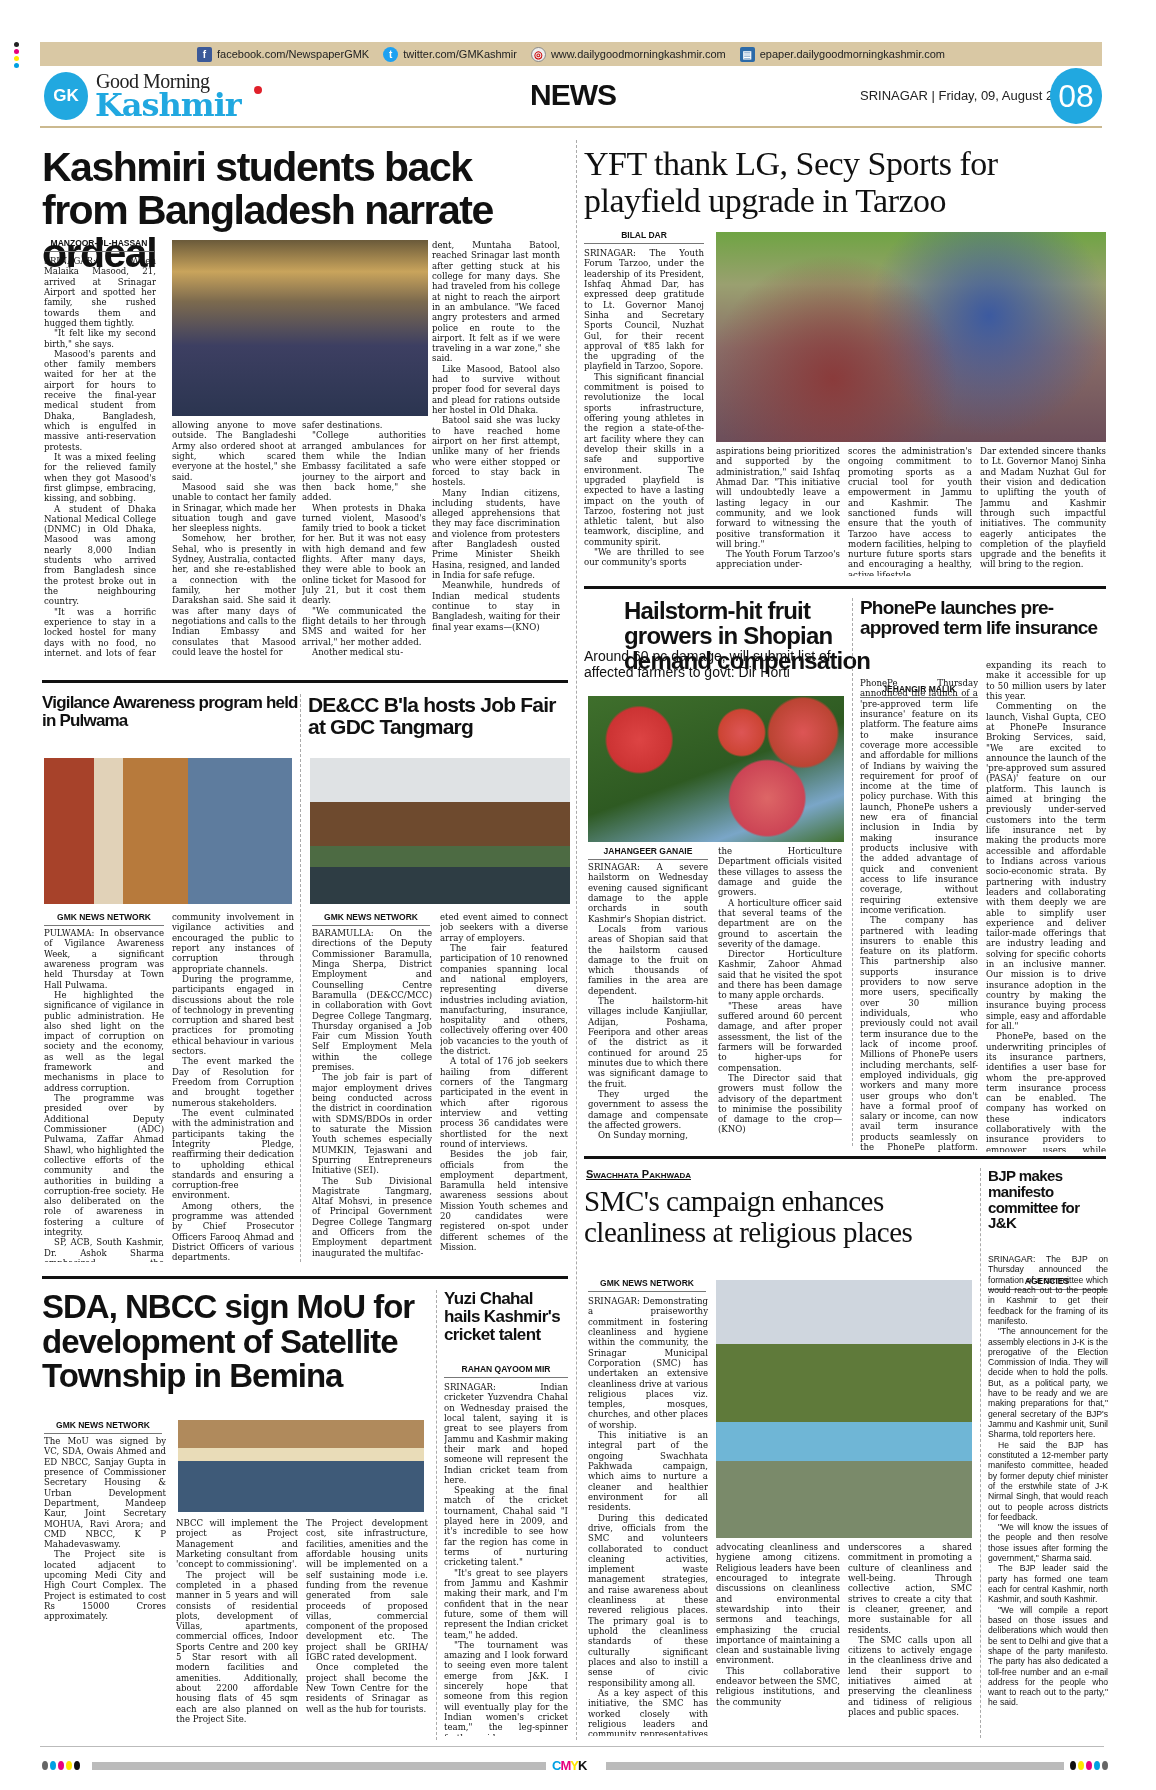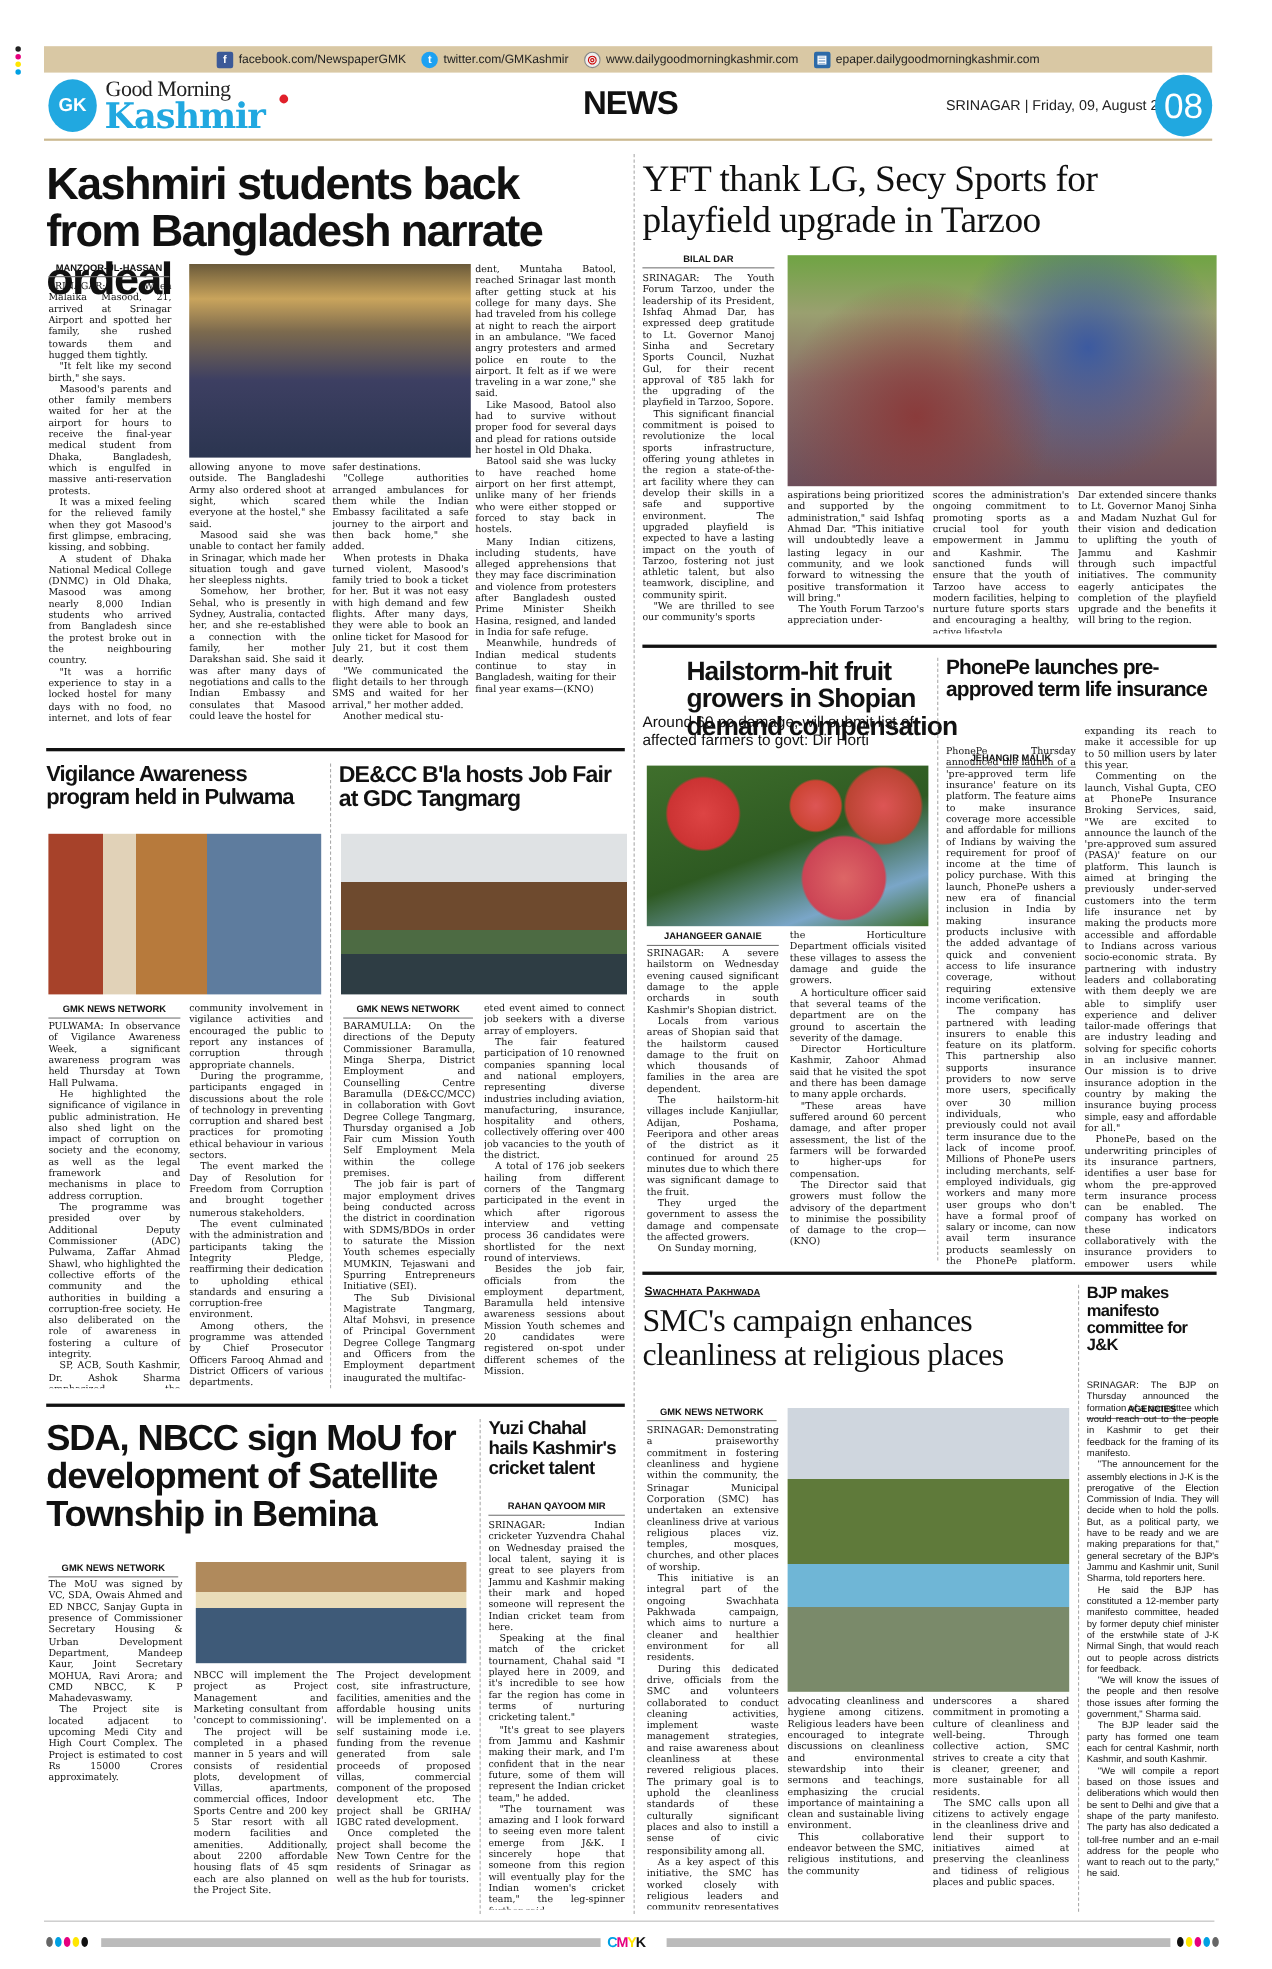--- a/index.html
+++ b/index.html
@@ -166,21 +166,21 @@
     <p>The company has partnered with leading insurers to enable this feature on its platform. This partnership also supports insurance providers to now serve more users, specifically over 30 million individuals, who previously could not avail term insurance due to the lack of income proof. Millions of PhonePe users including merchants, self-employed individuals, gig workers and many more user groups who don't have a formal proof of salary or income, can now avail term insurance products seamlessly on the PhonePe platform. Infact, the company is focused on scaling up this offer tremendously and</p>
 </div>
 <div class="abs body" style="left:986px;top:660px;width:120px;height:492px;overflow:hidden;">
   <p>expanding its reach to make it accessible for up to 50 million users by later this year.</p>
     <p>Commenting on the launch, Vishal Gupta, CEO at PhonePe Insurance Broking Services, said, "We are excited to announce the launch of the 'pre-approved sum assured (PASA)' feature on our platform. This launch is aimed at bringing the previously under-served customers into the term life insurance net by making the products more accessible and affordable to Indians across various socio-economic strata. By partnering with industry leaders and collaborating with them deeply we are able to simplify user experience and deliver tailor-made offerings that are industry leading and solving for specific cohorts in an inclusive manner. Our mission is to drive insurance adoption in the country by making the insurance buying process simple, easy and affordable for all."</p>
     <p>PhonePe, based on the underwriting principles of its insurance partners, identifies a user base for whom the pre-approved term insurance process can be enabled. The company has worked on these indicators collaboratively with the insurance providers to empower users while complying with underwriting principles set by the regulators.</p>
 </div>
 
 <div class="abs rule-thick" style="left:42px;top:680px;width:526px;"></div>
 
-<div class="abs h-sans" style="left:42px;top:694px;width:262px;font-size:20px;letter-spacing:-0.8px;">Vigilance Awareness program held in Pulwama</div>
+<div class="abs h-sans" style="left:42px;top:694px;width:262px;font-size:17px;letter-spacing:-0.8px;">Vigilance Awareness program held in Pulwama</div>
 <div class="abs photo ph-vig" style="left:44px;top:758px;width:248px;height:146px;"></div>
 <div class="abs byline" style="left:44px;top:912px;width:120px;">GMK NEWS NETWORK</div>
 <div class="abs body" style="left:44px;top:928px;width:120px;height:334px;overflow:hidden;">
   <p>PULWAMA: In observance of Vigilance Awareness Week, a significant awareness program was held Thursday at Town Hall Pulwama.</p>
     <p>He highlighted the significance of vigilance in public administration. He also shed light on the impact of corruption on society and the economy, as well as the legal framework and mechanisms in place to address corruption.</p>
     <p>The programme was presided over by Additional Deputy Commissioner (ADC) Pulwama, Zaffar Ahmad Shawl, who highlighted the collective efforts of the community and the authorities in building a corruption-free society. He also deliberated on the role of awareness in fostering a culture of integrity.</p>
     <p>SP, ACB, South Kashmir, Dr. Ashok Sharma emphasized the importance of</p>
 </div>
 <div class="abs body" style="left:172px;top:912px;width:122px;height:350px;overflow:hidden;">
   <p>community involvement in vigilance activities and encouraged the public to report any instances of corruption through appropriate channels.</p>

